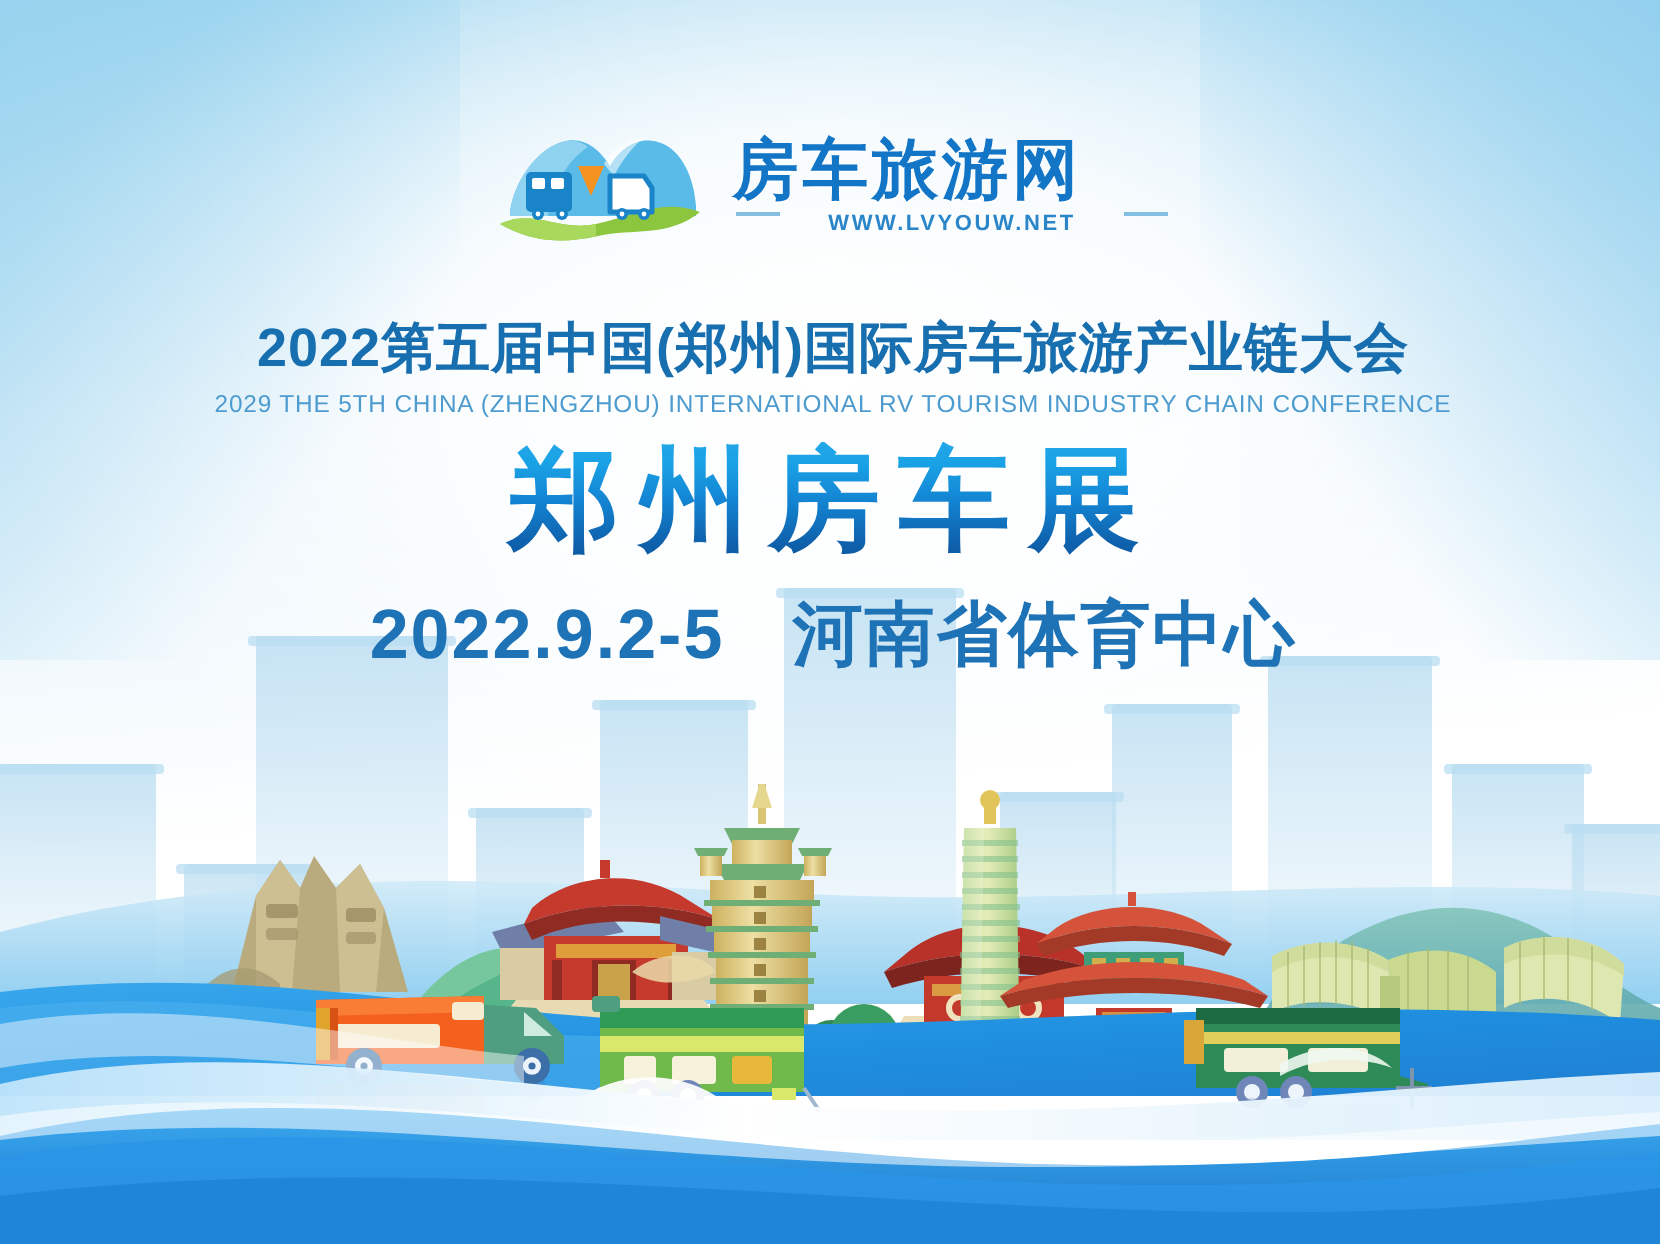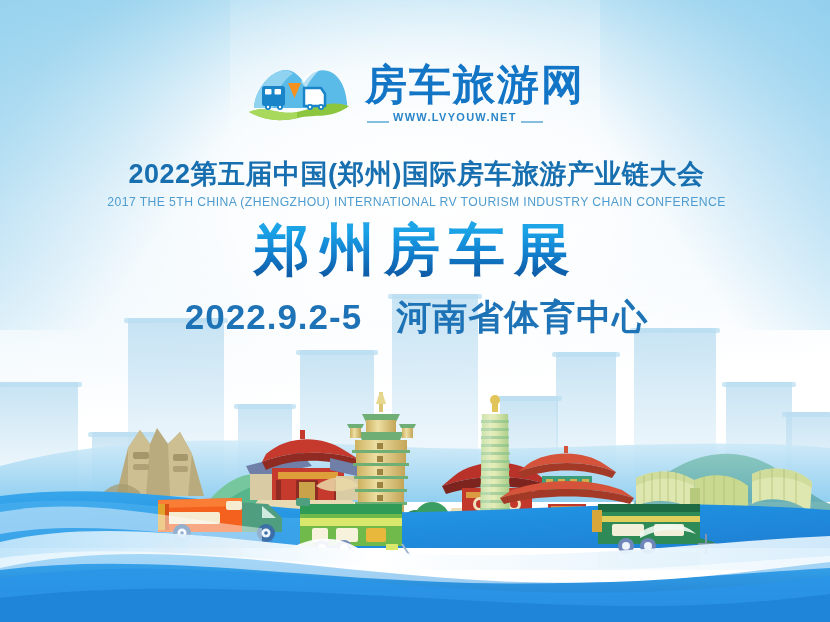--- a/index.html
+++ b/index.html
@@ -40,26 +40,26 @@
   }
 
   
   #logo-block {
     position:absolute; left:0; right:0; top:60px;
     display:flex; justify-content:center; align-items:center; gap:12px;
   }
   #logo-mark { width:108px; height:66px; flex:0 0 auto; }
   #logo-text-wrap { display:flex; flex-direction:column; justify-content:center; }
   #logo-cn {
-    font-size:42px; font-weight:bold; letter-spacing:2px; line-height:1.06;
+    font-size:33px; font-weight:bold; letter-spacing:2px; line-height:1.06;
     color:#1275c6;
     text-shadow:0 1px 0 rgba(255,255,255,.9);
   }
   #logo-url-row {
-    display:flex; align-items:flex-end; gap:4px; margin-top:4px; padding-left:2px;
+    display:flex; align-items:flex-start; gap:24px; margin-top:4px; padding-left:2px;
   }
   .url-dash { width:22px; height:2px; background:#6fb4dd; opacity:.85; }
   #logo-url {
     font-size:11px; letter-spacing:1.3px; color:#2b86c9; font-weight:bold;
   }
 
   
   #titles { position:absolute; left:3px; right:0; top:158px; text-align:center; }
 
   #conf-title-cn {
@@ -148,21 +148,21 @@
       <div id="logo-url-row">
         <span class="url-dash"></span>
         <span id="logo-url">WWW.LVYOUW.NET</span>
         <span class="url-dash"></span>
       </div>
     </div>
   </div>
 
   <div id="titles">
     <div id="conf-title-cn">2022第五届中国(郑州)国际房车旅游产业链大会</div>
-    <div id="conf-title-en">2017 THE 5TH CHINA (ZHENGZHOU) INTERNATIONAL RV TOURISM INDUSTRY CHAIN CONFERENCE</div>
+    <div id="conf-title-en">2029 THE 5TH CHINA (ZHENGZHOU) INTERNATIONAL RV TOURISM INDUSTRY CHAIN CONFERENCE</div>
     <div id="main-title">郑州房车展</div>
     <div id="subline">
       <span>2022.9.2-5</span><span class="gap"></span><span>河南省体育中心</span>
     </div>
   </div>
 
   <div id="scene">
   <svg viewBox="0 0 830 230" preserveAspectRatio="none">
     <defs>
       <linearGradient id="wTop" x1="0" y1="0" x2="0" y2="1">

